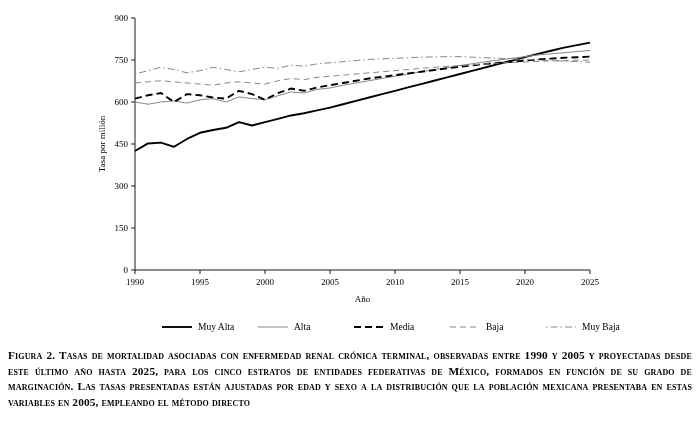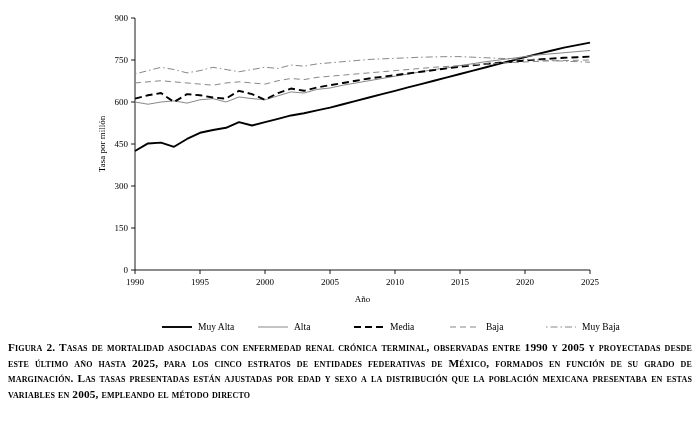--- a/index.html
+++ b/index.html
@@ -40,21 +40,21 @@
     fill: #000000;
   }
   .legend-label {
     font-family: "Liberation Serif", serif;
     font-size: 9.5px;
     fill: #000000;
   }
   #caption {
     position: absolute;
     left: 8px;
-    top: 340px;
+    top: 348px;
     width: 684px;
     font-family: "Liberation Serif", serif;
     font-size: 11.3px;
     line-height: 1.38;
     text-align: justify;
     color: #000000;
     font-variant: small-caps;
     font-weight: bold;
     letter-spacing: 0.15px;
   }

